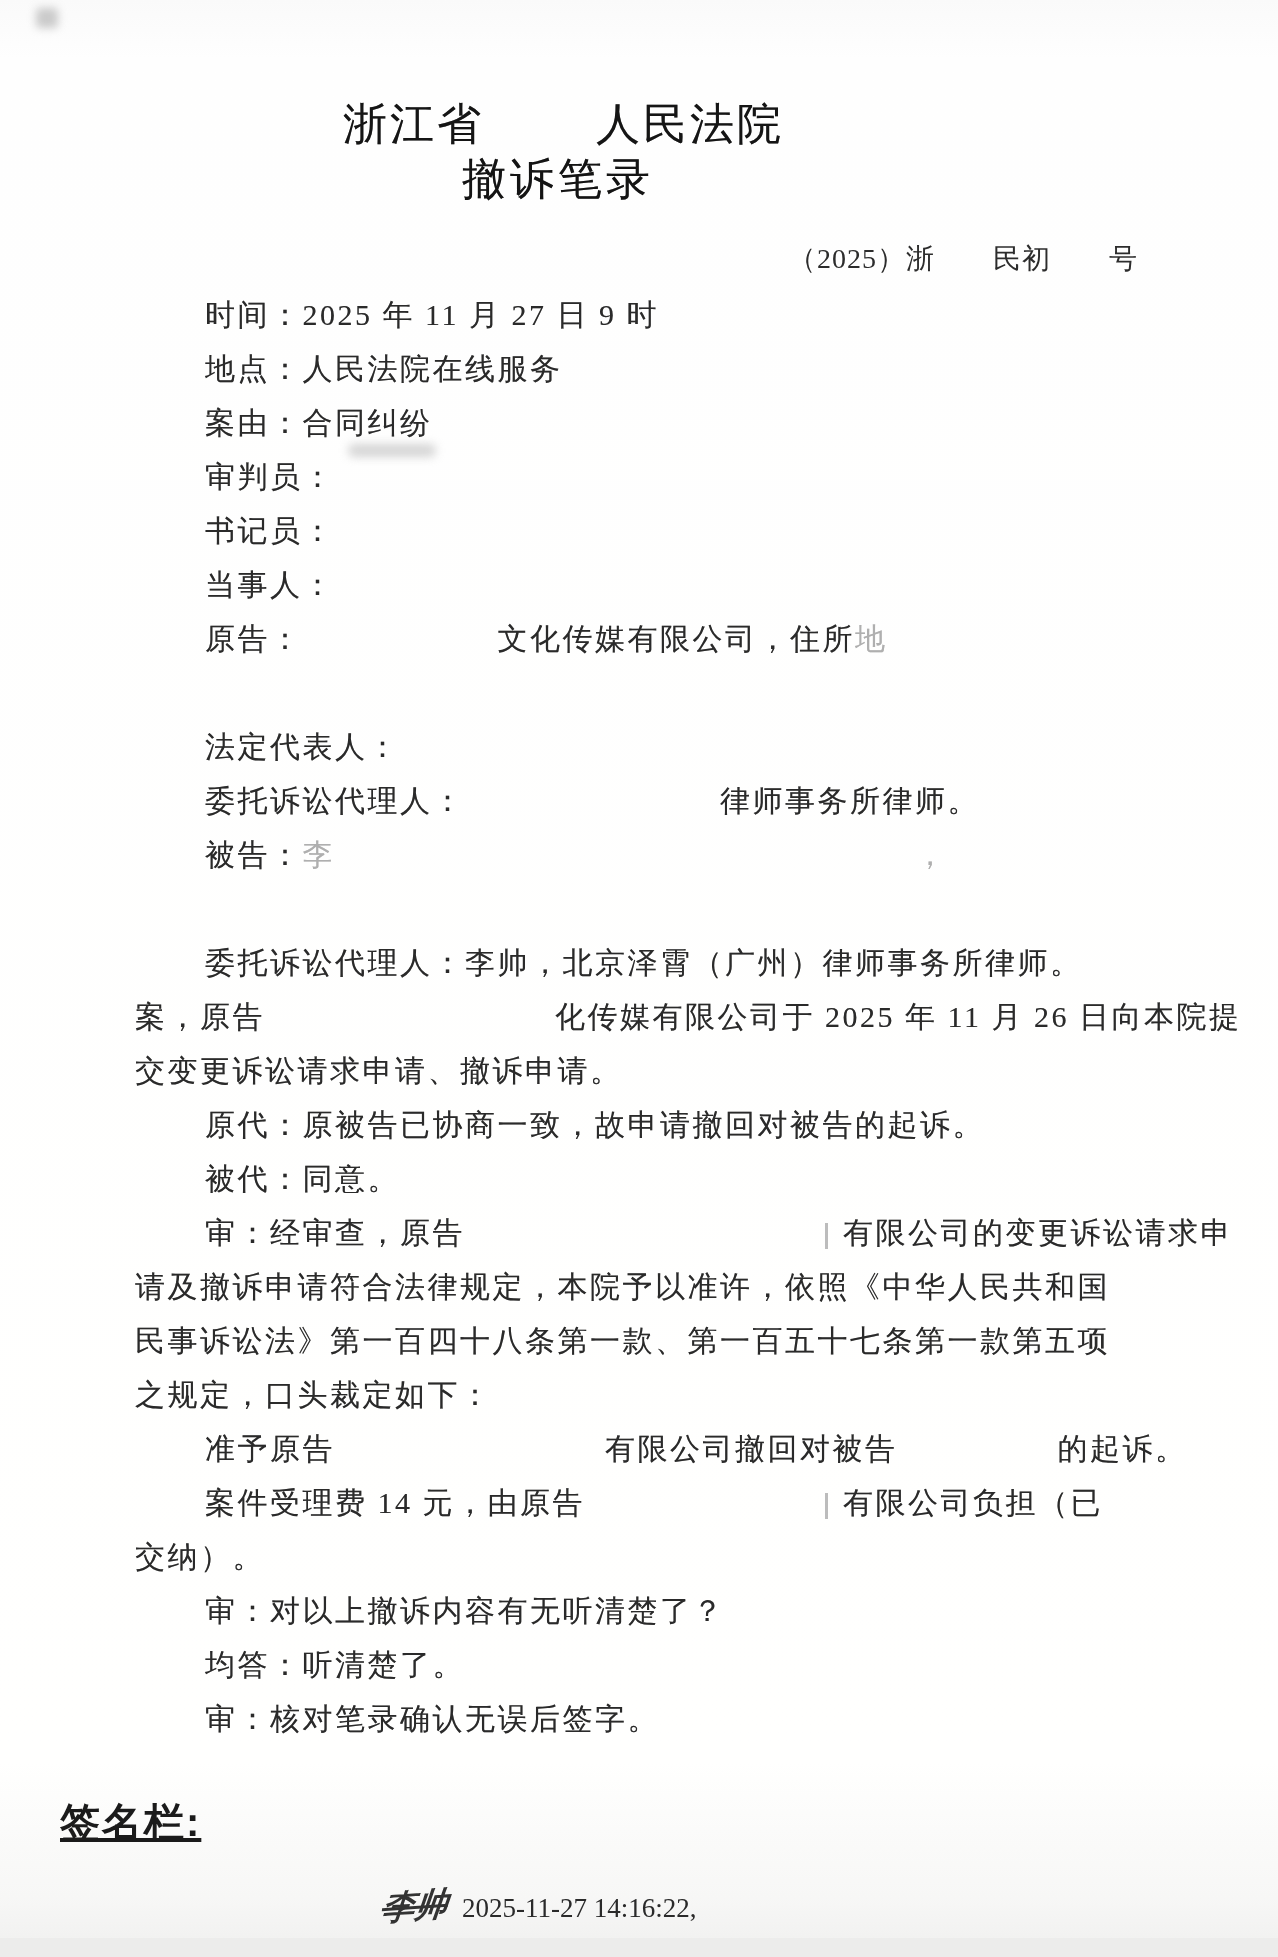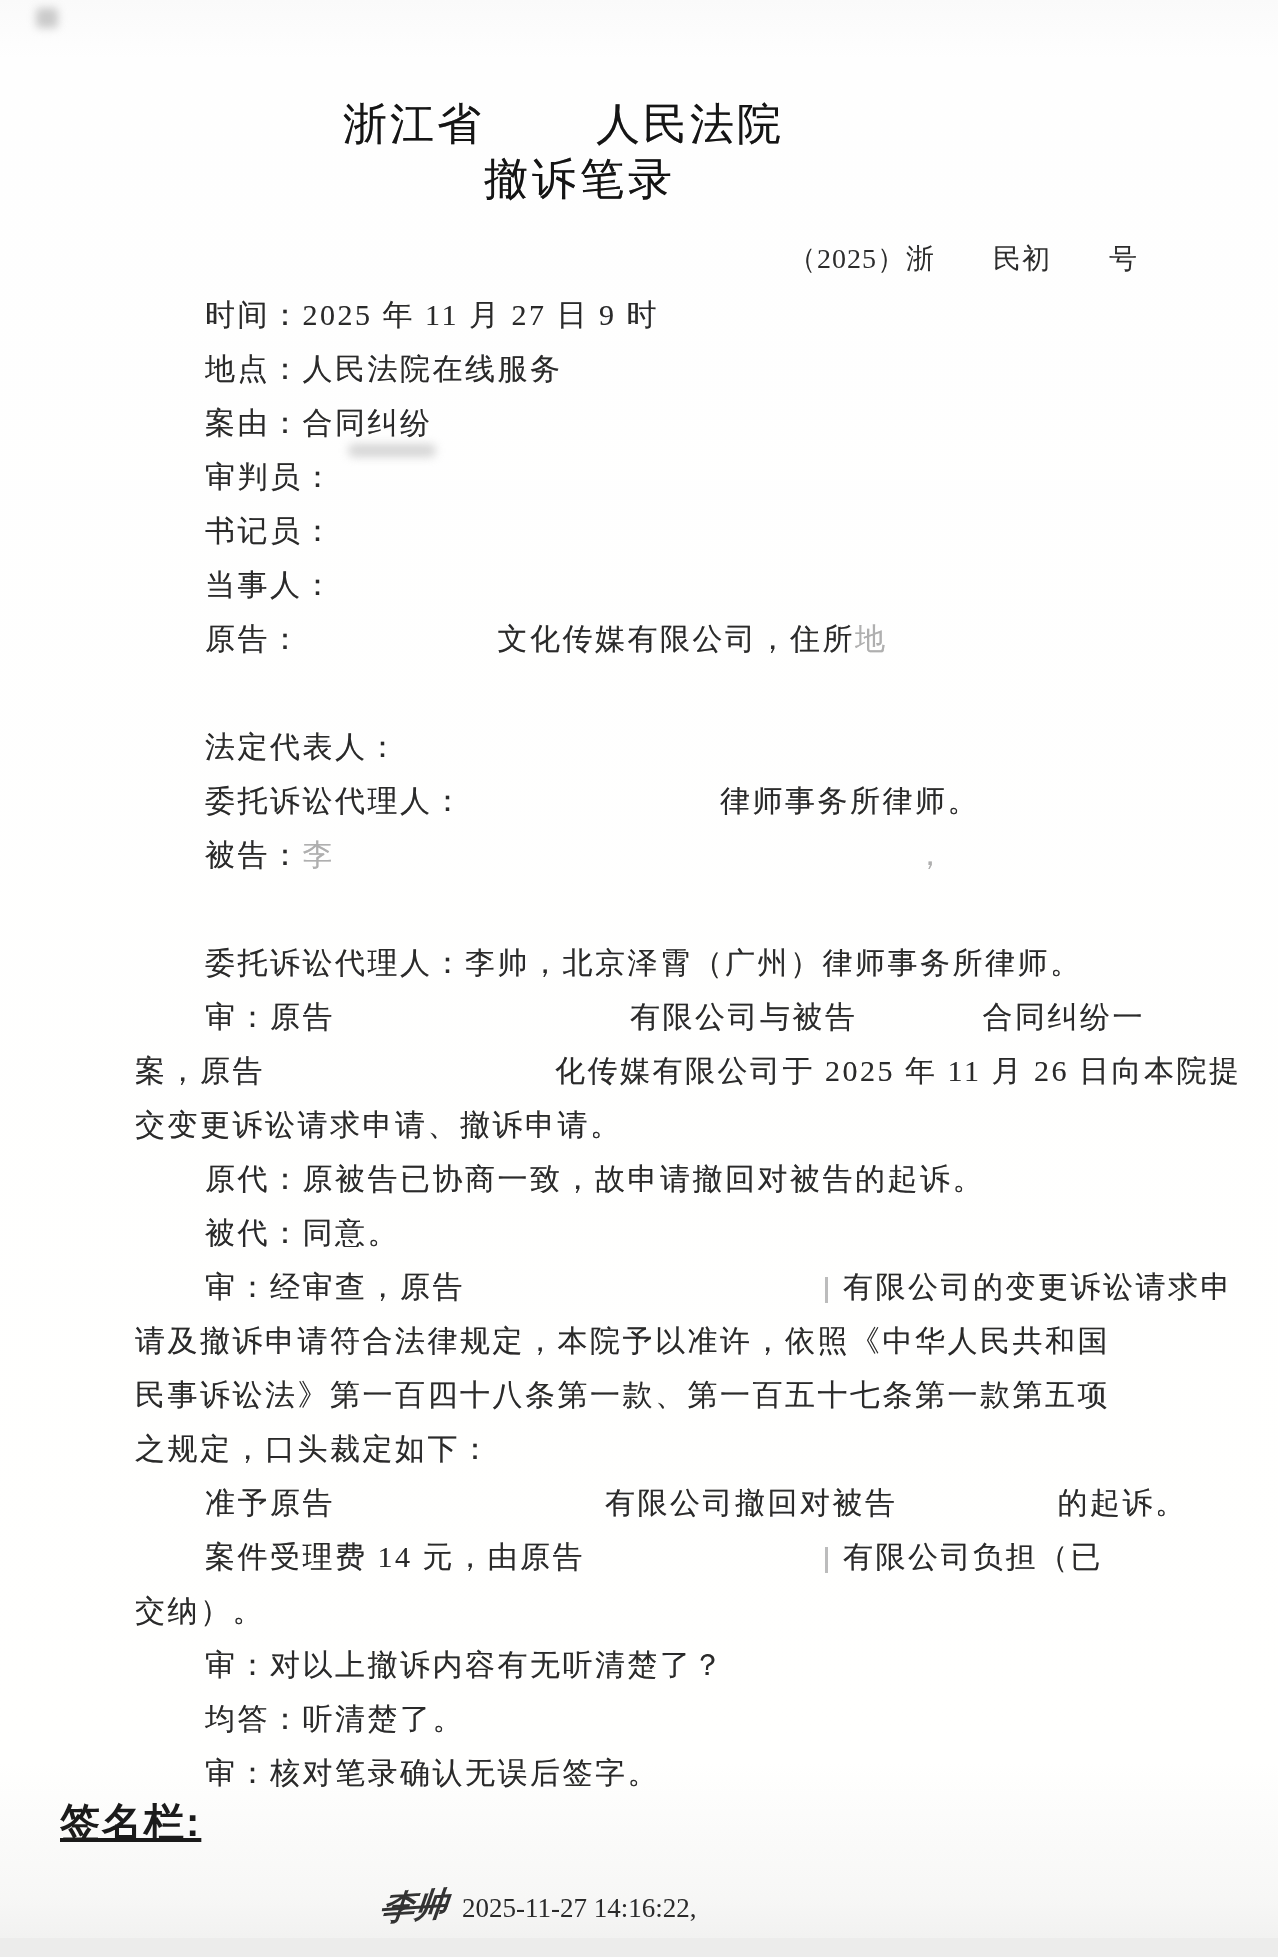--- a/index.html
+++ b/index.html
@@ -13,21 +13,21 @@
     color:#262626;
   }
   
   .title-row{
     position:absolute;left:343px;top:95px;
     font-size:44px;letter-spacing:3px;color:#151515;
     white-space:pre;font-weight:500;
     text-shadow:0 0 .5px rgba(0,0,0,.45);
   }
   .subtitle-row{
-    position:absolute;left:484px;top:150px;
+    position:absolute;left:462px;top:150px;
     font-size:44px;letter-spacing:4px;color:#141414;
     font-weight:500;white-space:pre;
     text-shadow:0 0 .5px rgba(0,0,0,.45);
   }
   .caseno-row{
     position:absolute;left:788px;top:240px;
     font-size:28px;letter-spacing:1px;color:#2c2c2c;
     white-space:pre;
   }
   .hgap{display:inline-block;height:1px;}
@@ -102,21 +102,20 @@
       <div class="line indent"><span>审判员：</span></div>
       <div class="line indent"><span>书记员：</span></div>
       <div class="line indent"><span>当事人：</span></div>
       <div class="line indent"><span>原告：</span><span class="hgap" style="width: 195px;"></span><span>文化传媒有限公司，住所</span><span class="faint">地</span></div>
       <div class="line"></div>
       <div class="line indent"><span>法定代表人：</span></div>
       <div class="line indent"><span>委托诉讼代理人：</span><span class="hgap" style="width: 255px;"></span><span>律师事务所律师。</span></div>
       <div class="line indent"><span>被告：</span><span class="faint">李</span><span class="hgap" style="width: 580px;"></span><span class="faint">，</span></div>
       <div class="line"></div>
       <div class="line indent"><span>委托诉讼代理人：李帅，北京泽霄（广州）律师事务所律师。</span></div>
-      <div class="line indent"><span>审：原告</span><span class="hgap" style="width: 295px;"></span><span>有限公司与被告</span><span class="hgap" style="width: 125px;"></span><span>合同纠纷一</span></div>
       <div class="line flush"><span>案，原告</span><span class="hgap" style="width: 290px;"></span><span>化传媒有限公司于 2025 年 11 月 26 日向本院提</span></div>
       <div class="line flush"><span>交变更诉讼请求申请、撤诉申请。</span></div>
       <div class="line indent"><span>原代：原被告已协商一致，故申请撤回对被告的起诉。</span></div>
       <div class="line indent"><span>被代：同意。</span></div>
       <div class="line indent"><span>审：经审查，原告</span><span class="hgap" style="width: 360px;"></span><span class="stub"></span><span>有限公司的变更诉讼请求申</span></div>
       <div class="line flush"><span>请及撤诉申请符合法律规定，本院予以准许，依照《中华人民共和国</span></div>
       <div class="line flush"><span>民事诉讼法》第一百四十八条第一款、第一百五十七条第一款第五项</span></div>
       <div class="line flush"><span>之规定，口头裁定如下：</span></div>
       <div class="line indent"><span>准予原告</span><span class="hgap" style="width: 270px;"></span><span>有限公司撤回对被告</span><span class="hgap" style="width: 160px;"></span><span>的起诉。</span></div>
       <div class="line indent"><span>案件受理费 14 元，由原告</span><span class="hgap" style="width: 240px;"></span><span class="stub"></span><span>有限公司负担（已</span></div>

